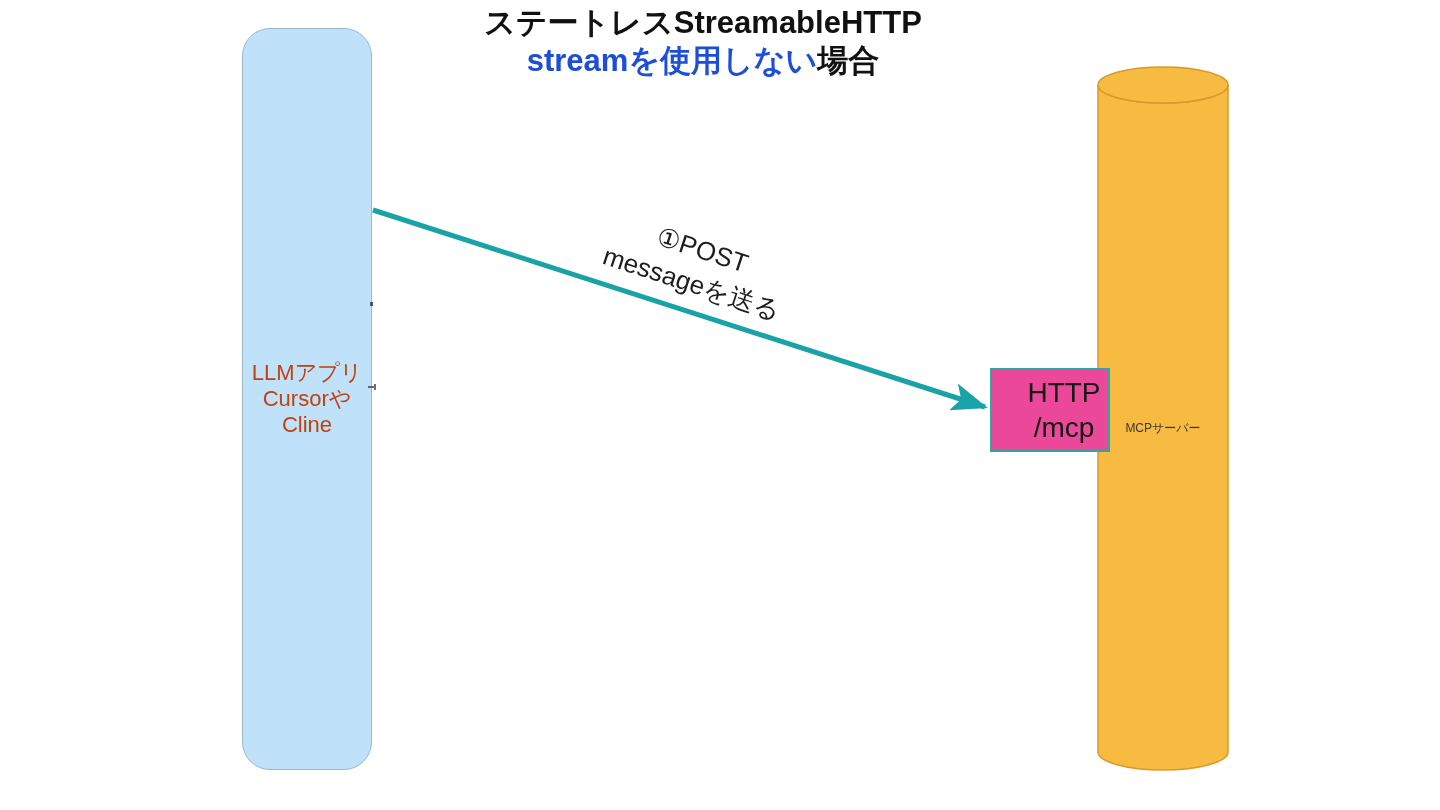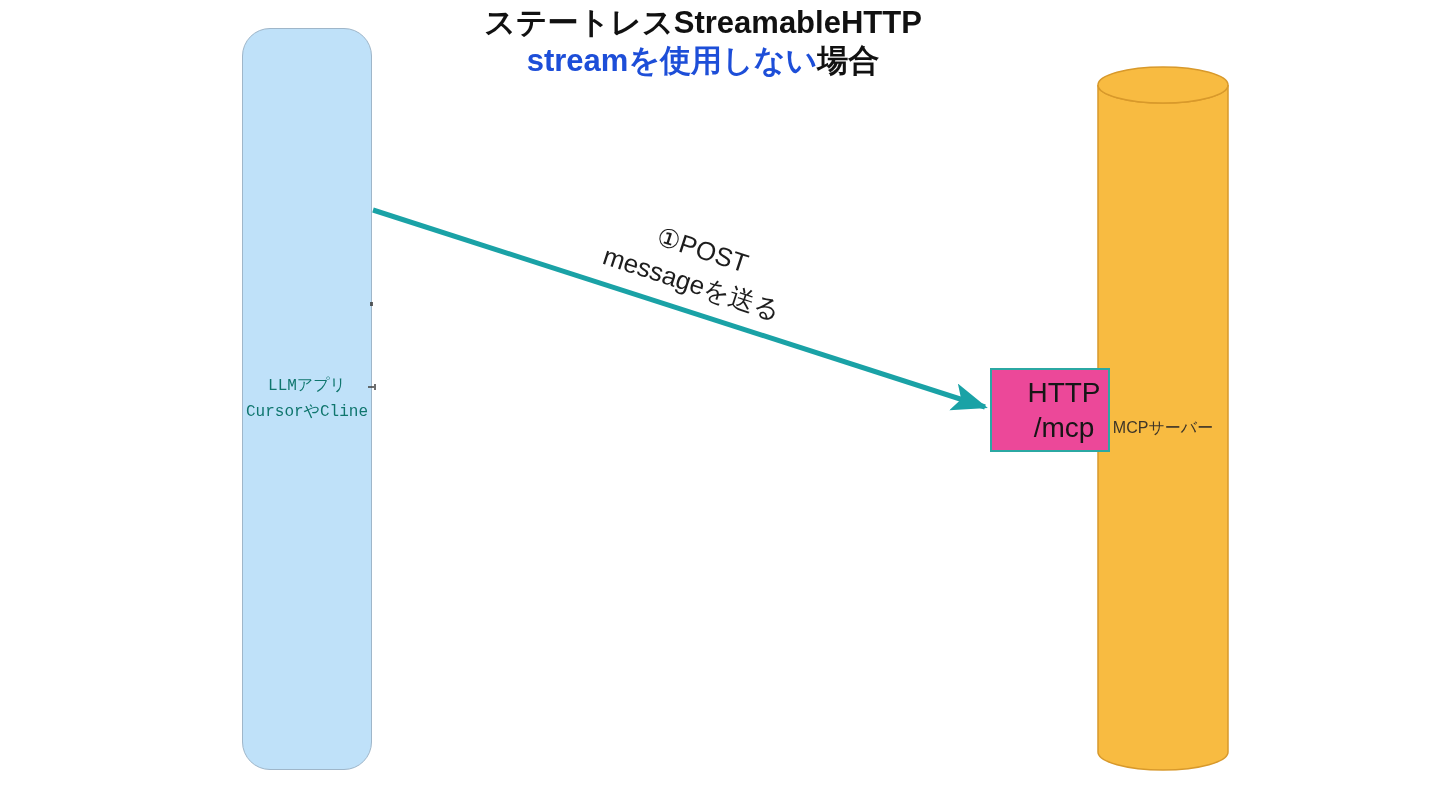--- a/index.html
+++ b/index.html
@@ -10,24 +10,24 @@
   svg.layer { position:absolute; left:0; top:0; width:1440px; height:810px; pointer-events:none; }
 
   .title { position:absolute; left:703px; top:4px; transform:translateX(-50%);
            text-align:center; font-weight:bold; font-size:31px; line-height:38px;
            color:#111111; white-space:nowrap; }
   .title .hl { color:#1d4ed8; }
 
   .client-bar { position:absolute; left:242px; top:28px; width:130px; height:742px;
                 background:#BFE1F9; border:1px solid #9FB6C9; border-radius:28px;
                 display:flex; align-items:center; justify-content:center; text-align:center; }
-  .client-label { font-size:16px; line-height:26px; color:#0f766e;font-family:Liberation Mono, monospace; }
+  .client-label { font-size:22px; line-height:26px; color:#c2410c; }
 
   .server-label { position:absolute; left:1098px; top:419px; width:130px;
-                  text-align:center; font-size:16px; line-height:18px; color:#3E3528; }
+                  text-align:center; font-size:12px; line-height:18px; color:#3E3528; }
 
   .endpoint-box { position:absolute; left:990px; top:368px; width:120px; height:84px;
                   background:#ec4899; border:2px solid #2BA8A3;
                   display:flex; flex-direction:column; align-items:center; justify-content:center;
                   text-align:center; font-size:28px; line-height:35px; color:#161616;padding-left:28px; }
 
   .arrow-label { position:absolute; left:552px; top:232px; width:290px;
                  transform:rotate(18deg); transform-origin:center;
                  text-align:center; font-size:26px; line-height:35px; color:#1d1d1d; }
 

